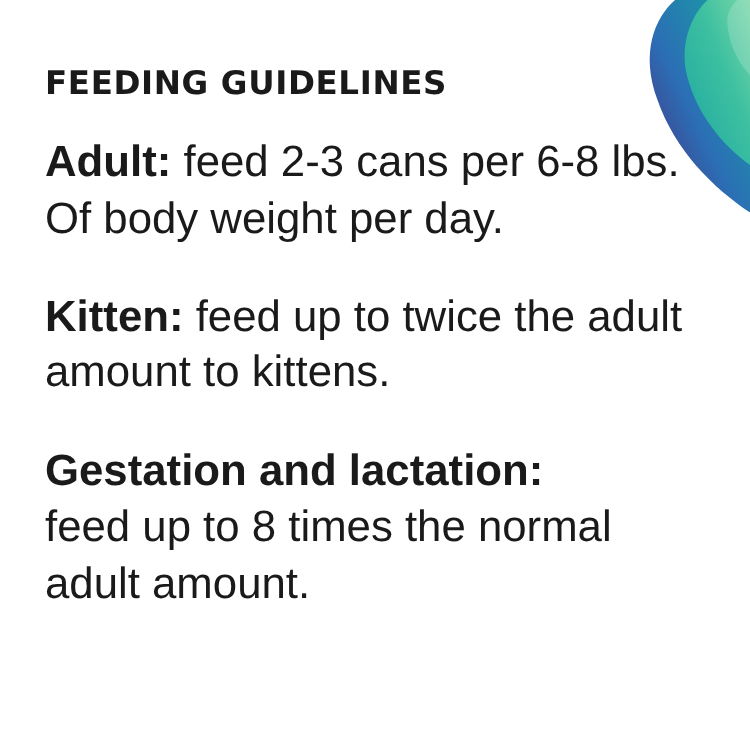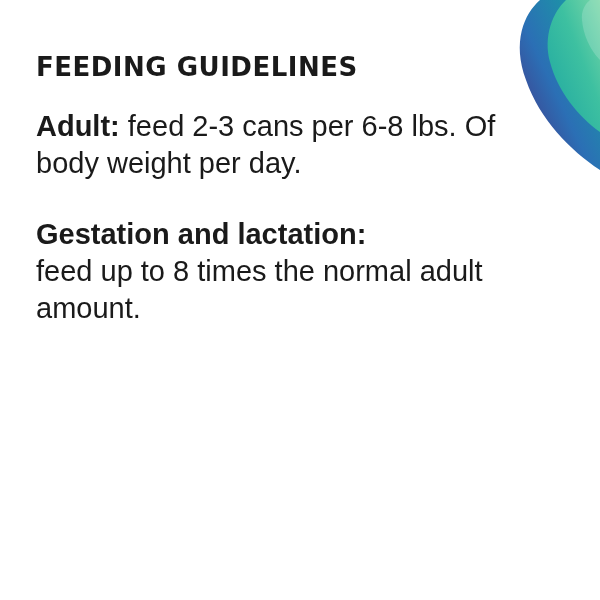--- a/index.html
+++ b/index.html
@@ -39,21 +39,21 @@
     font-family: "DejaVu Sans", sans-serif;
     font-weight: bold;
     font-size: 26px;
     letter-spacing: 0.5px;
     color: #1a1a1a;
     margin: 0 0 26px 0;
     text-transform: uppercase;
   }
   .block {
     margin: 0 0 34px 0;
-    font-size: 29px;
+    font-size: 35px;
     line-height: 1.28;
     color: #1a1a1a;
   }
   .block:last-child {
     margin-bottom: 16px;
   }
   .lbl {
     font-weight: bold;
   }
   .txt {
@@ -90,20 +90,24 @@
   </svg>
 
   <div class="content">
     <h1 class="title">FEEDING GUIDELINES</h1>
 
     <p class="block">
       <span class="lbl">Adult:</span>
       <span class="txt">feed 2-3 cans per 6-8 lbs. Of body weight per day.</span>
     </p>
 
+    <p class="block">
+      <span class="lbl">Kitten:</span>
+      <span class="txt">feed up to twice the adult amount to kittens.</span>
+    </p>
 
     <p class="block stacked">
       <span class="lbl">Gestation and lactation:</span>
       <span class="txt">feed up to 8 times the normal adult amount.</span>
     </p>
   </div>
 
 </div>
 
 </body></html>

